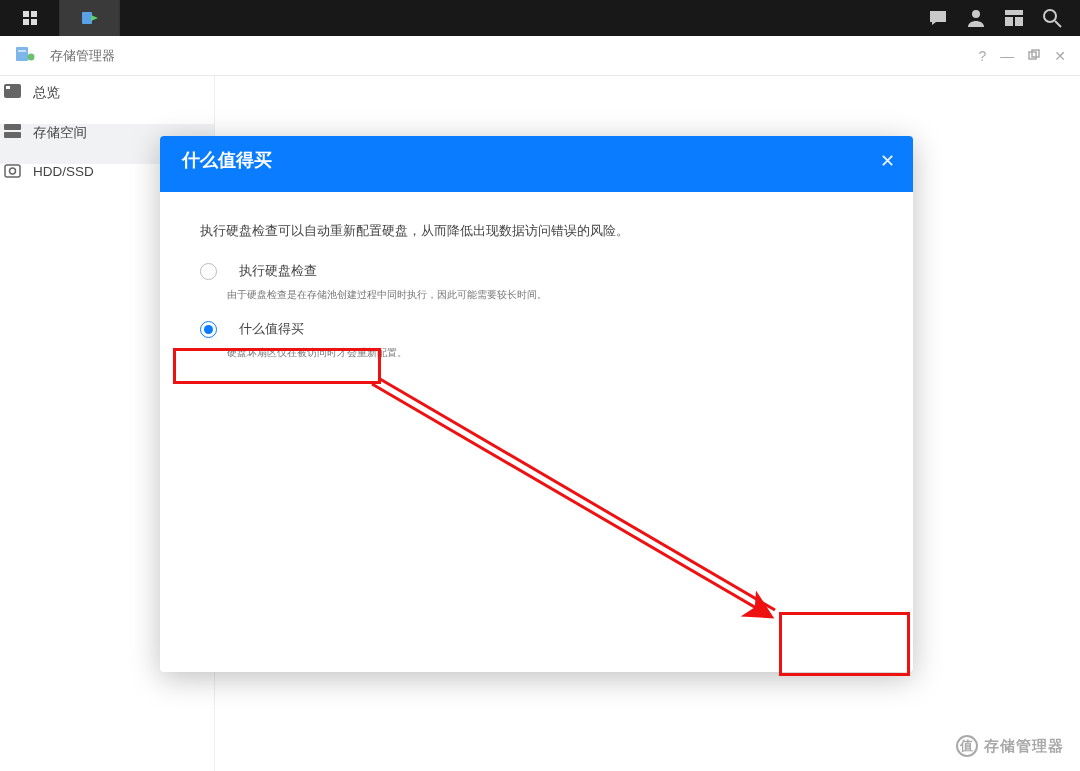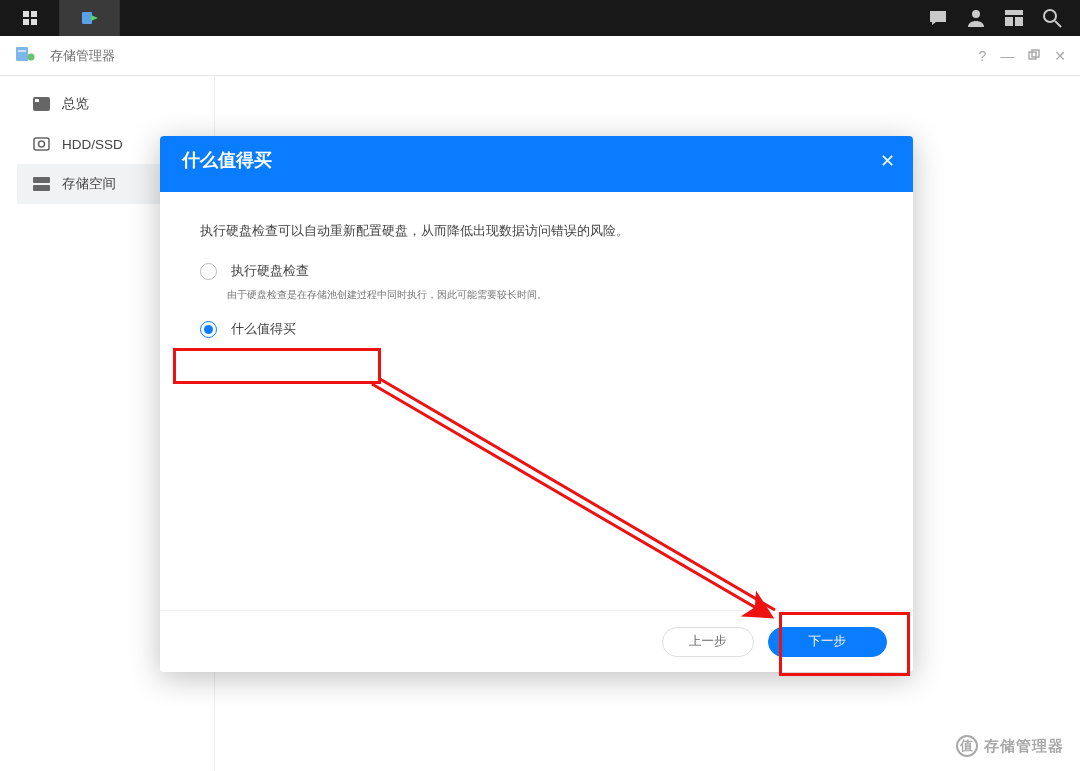--- a/index.html
+++ b/index.html
@@ -34,22 +34,22 @@
     }
     .win-title { flex:1; font-size: 13px; color:#6d6d6d; }
     .win-ctrl { display:flex; gap:14px; color:#aaa; font-size: 14px;}
     .win-ctrl span { cursor: default; }
     
     .main { display:flex; height: calc(100% - 76px); }
     .sidebar {
       width: 215px; border-right: 1px solid #eee; padding-top:8px;
     }
     .side-item {
-      display:flex; align-items:center; gap:12px; height: 40px;
-      padding: 0 16px; font-size: 13.5px; color:#444;margin-left:17px;
+      display:flex; gap:12px; height: 40px;
+      padding: 0 4px; font-size: 13.5px; color:#444;
     }
     .side-item.active { background:#f1f2f4; }
     .side-item .sicon { width:17px; height:14px; }
     .content { flex:1; background:#fff; position:relative; }
     
     .dialog {
       position:absolute; left:160px; top:136px;
       width: 753px; height: 536px;
       background:#fff; border-radius:4px;
       box-shadow: 0 6px 30px rgba(0,0,0,.25);
@@ -60,21 +60,21 @@
       background:#0a7cff; color:#fff; padding: 12px 20px 20px 22px;
       position:relative;
     }
     .dlg-head .htxt { font-size: 12.5px; opacity:.95; margin-bottom: 22px;}
     .dlg-head .title { font-size: 18px; font-weight:600; }
     .dlg-close { position:absolute; right:18px; top:14px; font-size:18px; color:#fff; opacity:.9;}
     .dlg-body {
       flex:1; padding: 30px 32px 10px 40px; font-size: 13px; color:#444;
     }
     .desc { margin-bottom: 22px; }
-    .opt { display:flex; align-items:center; gap:14px; margin-bottom: 6px;}
+    .opt { display:flex; align-items:center; gap:22px; margin-bottom: 6px;}
     .radio {
       width:17px; height:17px; border-radius:50%;
       border:1.5px solid #bbb; display:inline-block; position:relative; flex:0 0 auto;
     }
     .radio.checked { border-color:#0a7cff; }
     .radio.checked::after{
       content:""; position:absolute; inset: 3px; border-radius:50%; background:#0a7cff;
     }
     .sub { margin: 8px 0 18px 27px; color:#777; font-size: 10px;}
     .dlg-foot {
@@ -180,38 +180,38 @@
   <div class="sidebar">
     <div class="side-item">
       <span class="sicon">
         <svg viewBox="0 0 17 14" fill="#666">
             <rect x="0" y="0" width="17" height="14" rx="2"></rect>
             <rect x="2" y="2" width="4" height="3" fill="#fff"></rect>
           </svg>
       </span>
       <span>总览</span>
     </div>
+    <div class="side-item active">
+      <span class="sicon">
+        <svg viewBox="0 0 17 14" fill="#666">
+            <rect x="0" y="0" width="17" height="6" rx="1"></rect>
+            <rect x="0" y="8" width="17" height="6" rx="1"></rect>
+          </svg>
+      </span>
+      <span>存储空间</span>
+    </div>
     <div class="side-item">
       <span class="sicon">
         <svg viewBox="0 0 17 14" fill="none" stroke="#666" stroke-width="1.5">
             <rect x="1" y="1" width="15" height="12" rx="2"></rect>
             <circle cx="8.5" cy="7" r="3"></circle>
           </svg>
       </span>
       <span>HDD/SSD</span>
     </div>
-    <div class="side-item active">
-      <span class="sicon">
-        <svg viewBox="0 0 17 14" fill="#666">
-            <rect x="0" y="0" width="17" height="6" rx="1"></rect>
-            <rect x="0" y="8" width="17" height="6" rx="1"></rect>
-          </svg>
-      </span>
-      <span>存储空间</span>
-    </div>
   </div>
   <div class="content"></div>
 </div>
 
 <div class="dialog">
   <div class="dlg-head">
     <div class="title">什么值得买</div>
     <div class="dlg-close">✕</div>
   </div>
   <div class="dlg-body">
@@ -220,28 +220,21 @@
     <div class="opt">
       <span class="radio"></span>
       <span>执行硬盘检查</span>
     </div>
     <div class="sub">由于硬盘检查是在存储池创建过程中同时执行，因此可能需要较长时间。</div>
 
     <div class="opt">
       <span class="radio checked"></span>
       <span>什么值得买</span>
     </div>
-  </div>
-  <div class="dlg-foot">
-    <div class="btn">
-        <span>上一步</span>
-      </div>
-    <div class="btn primary">
-        <span>下一步</span>
-      </div>
+    <div class="sub">硬盘坏扇区仅在被访问时才会重新配置。</div>
   </div>
 </div>
 
 <div class="ann-box" style="left:173px; top:348px; width:208px; height:36px;"></div>
 <div class="ann-box" style="left:779px; top:612px; width:131px; height:64px;"></div>
 
 <svg class="ann-arrow" style="left:0; top:0;" width="1080" height="771">
   <defs>
     <marker id="ah" viewBox="0 0 12 12" refX="10" refY="6" markerWidth="10" markerHeight="10" orient="auto">
       <path d="M0,0 L12,6 L0,12 L3,6 z" fill="#e11"></path>

